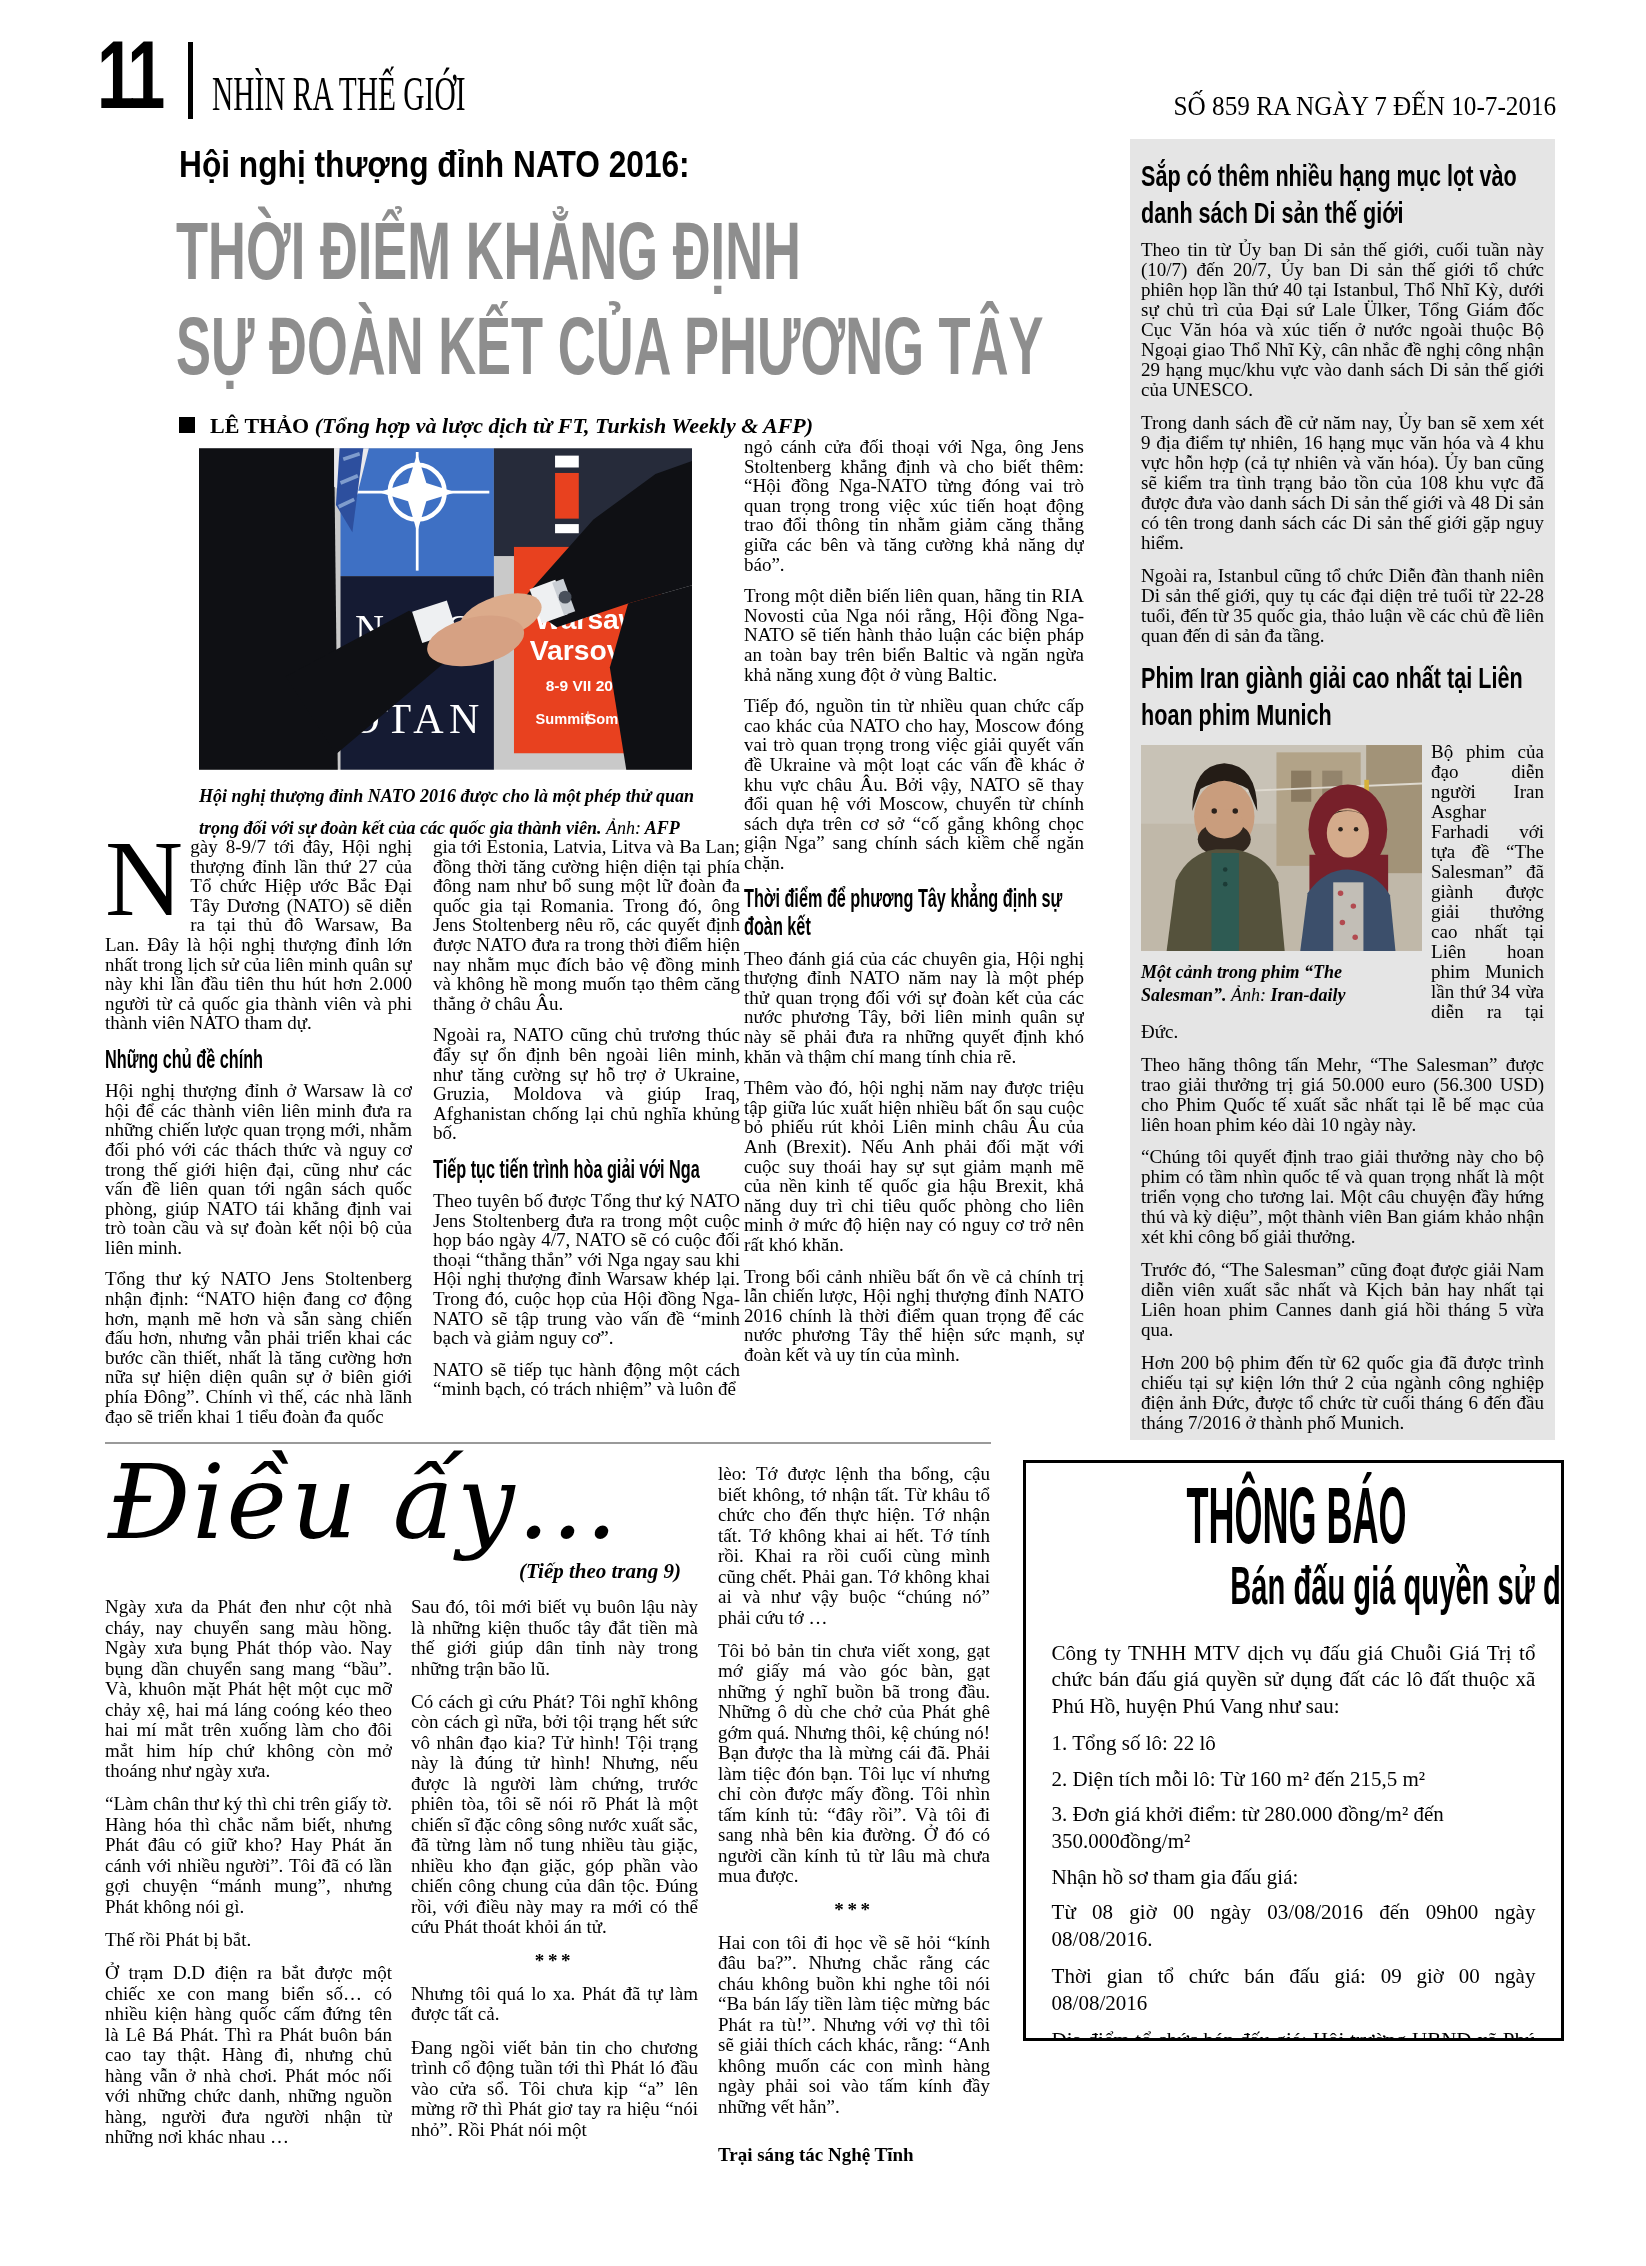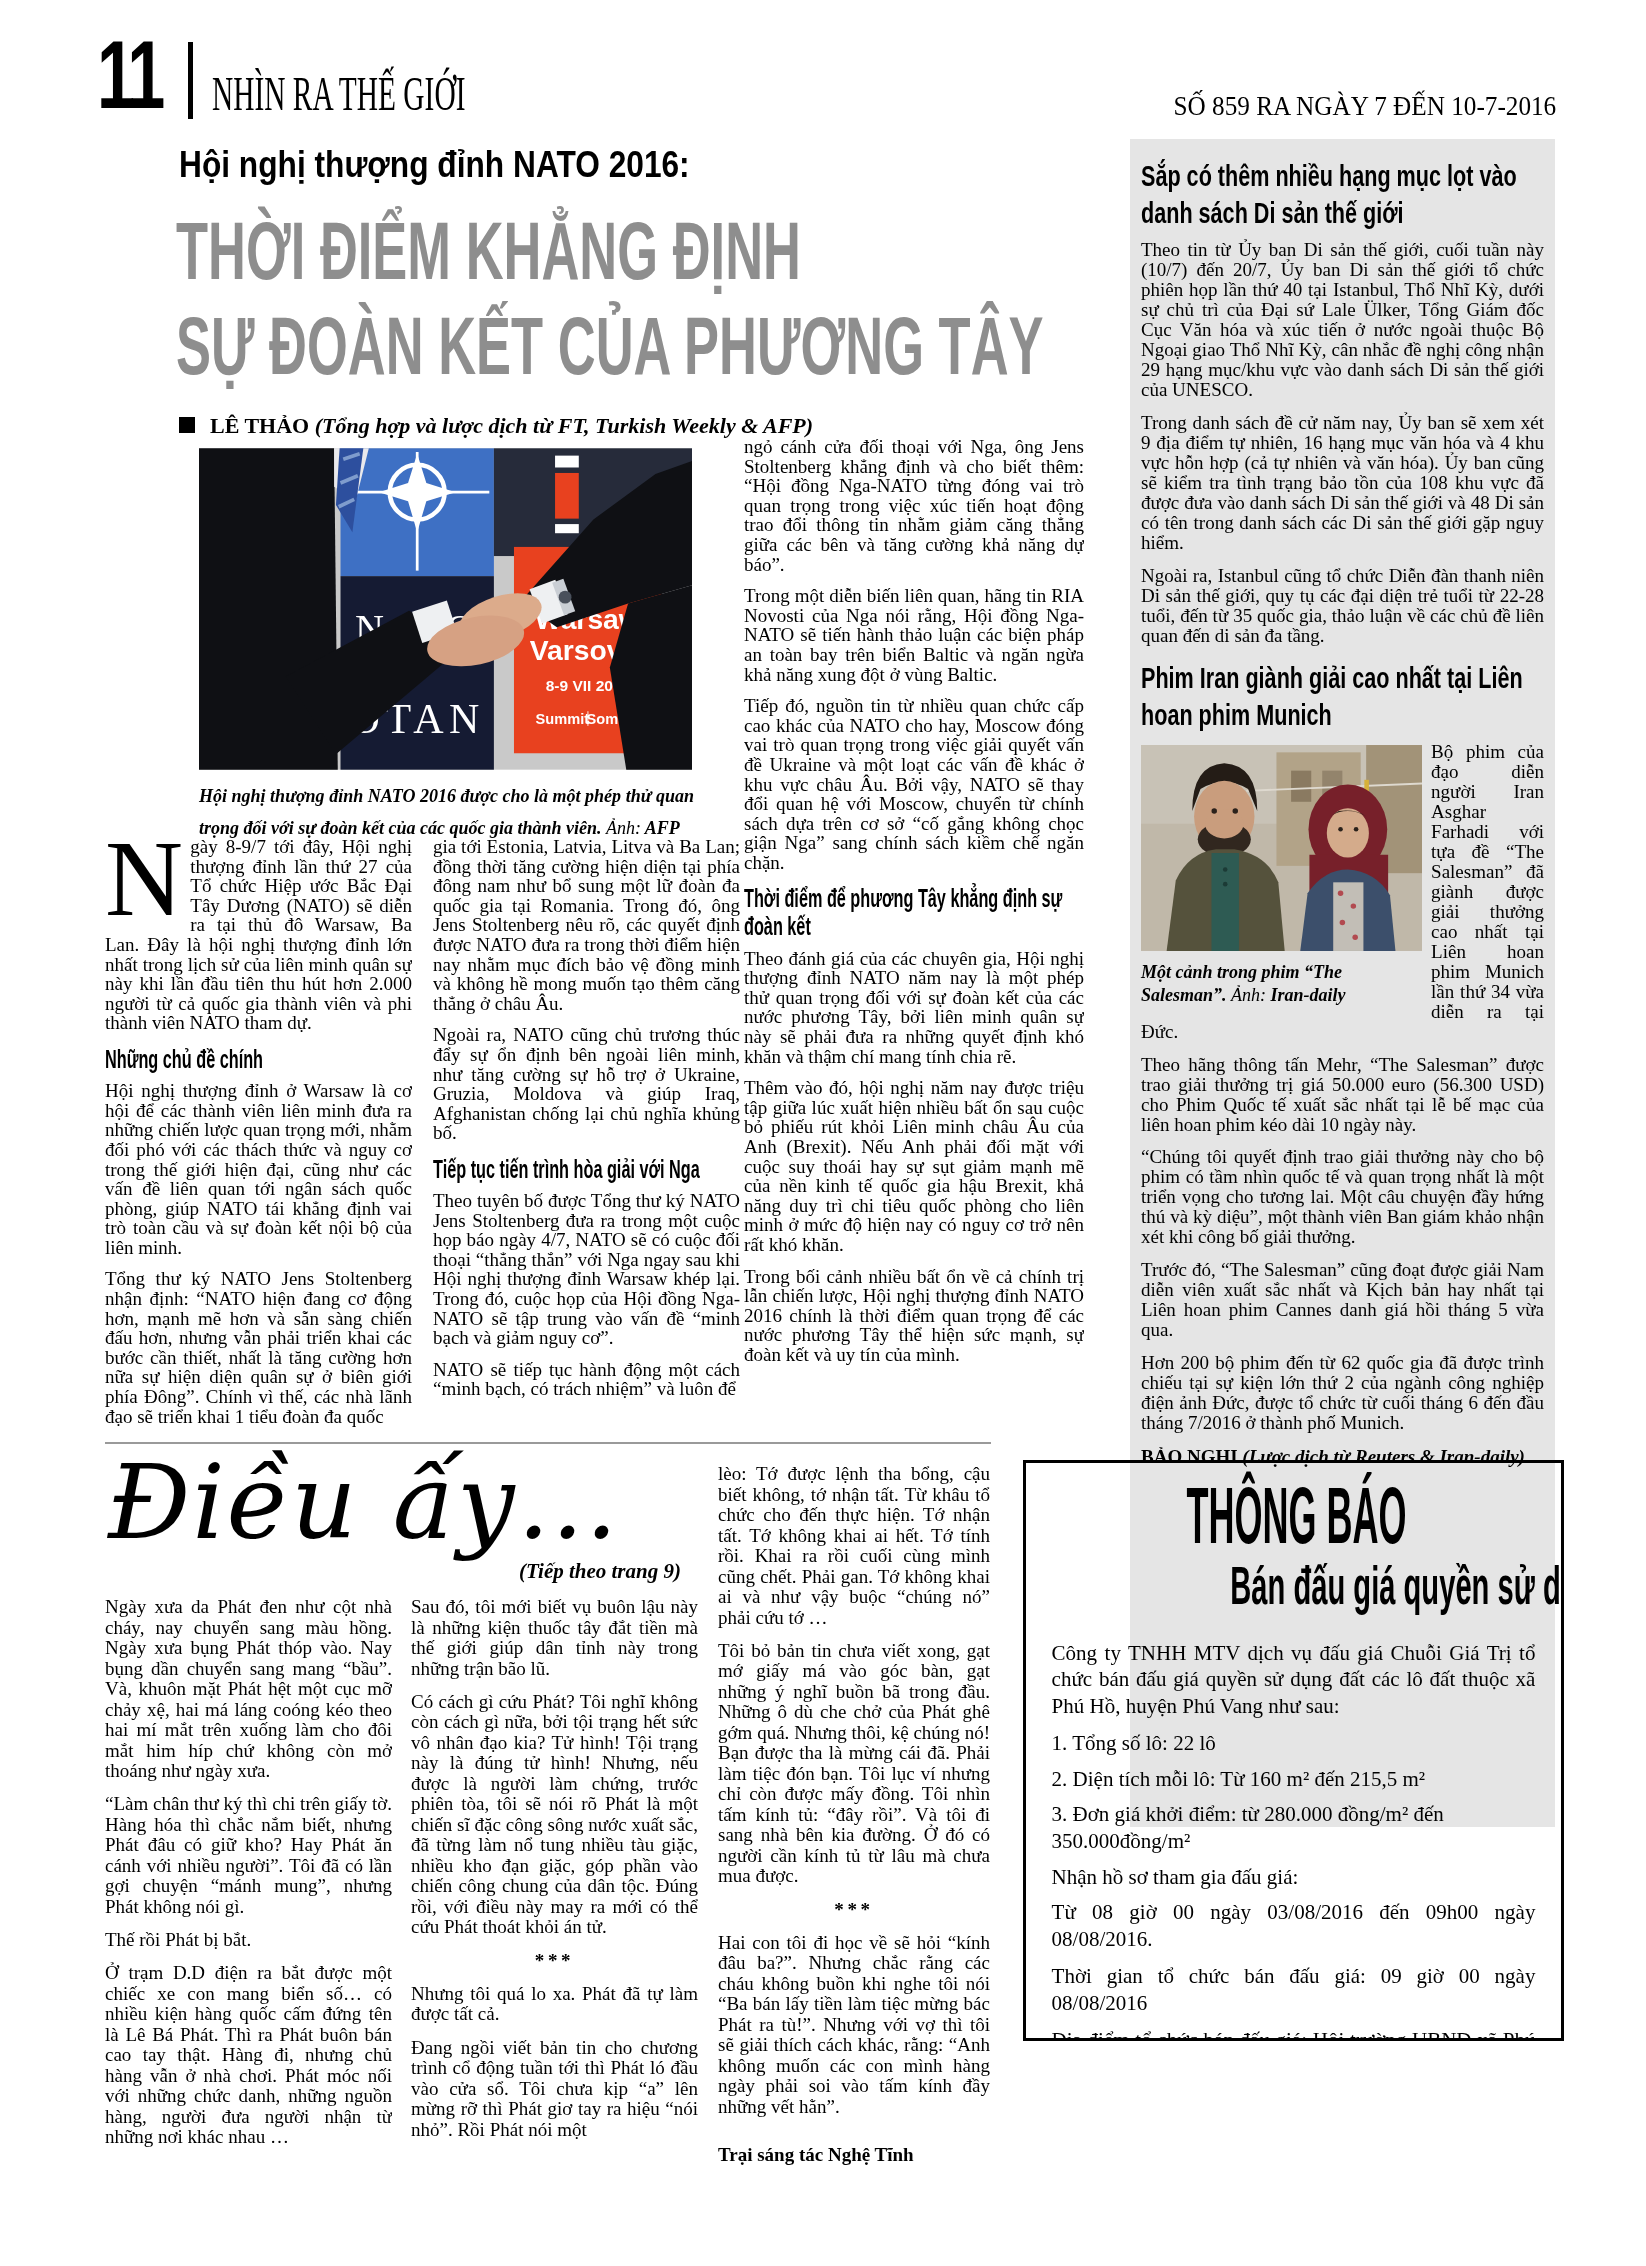--- a/index.html
+++ b/index.html
@@ -39,21 +39,21 @@
   .bodycol p { margin:0 0 12px; font-size:19px; line-height:19.6px; text-align:justify; }
   .colA { position:absolute; left:105px;  top:837px; width:307px; height:605px; overflow:hidden; }
   .colB { position:absolute; left:433px;  top:837px; width:307px; height:605px; overflow:hidden; }
   .colC { position:absolute; left:744px;  top:437px; width:340px; height:1005px; overflow:hidden; }
   .subhead { margin:3.7px 0 8.2px; font-family:"Liberation Sans",sans-serif; font-weight:bold;
              font-size:25px; line-height:28px; }
   .subhead .cnd { display:block; width:154%; transform:scaleX(0.65); transform-origin:0 0; }
   .dropcap { float:left; font-size:108px; line-height:80px; height:80px; padding:1.8px 7.3px 0 0; }
 
   
-  .sidebar { position:absolute; left:1130px; top:139px; width:425px; height:1688px;
+  .sidebar { position:absolute; left:1130px; top:139px; width:425px; height:1301px;
              background:#e5e5e5; box-sizing:border-box; padding:16.4px 11px 9.1px 11px; overflow:hidden; }
   .side-head { margin:1.8px 0 9.1px; font-family:"Liberation Sans",sans-serif; font-weight:bold;
              font-size:30px; line-height:37px; }
   .side-head .cnd { display:block; width:139%; transform:scaleX(0.72); transform-origin:0 0; }
   .sidebar p { margin:0 0 12.8px; font-size:19px; line-height:20px; text-align:justify; }
   .film-fig { float:left; width:281px; margin:3.7px 9.1px 3.7px 0; }
   .film-caption { font-style:italic; font-weight:bold; font-size:18px; line-height:23px; margin-top:5.5px; }
   .side-sign { font-size:19px; margin-top:3.7px; }
   .side-sign-name { font-weight:bold; }
   .side-sign-note { font-weight:bold; font-style:italic; }

